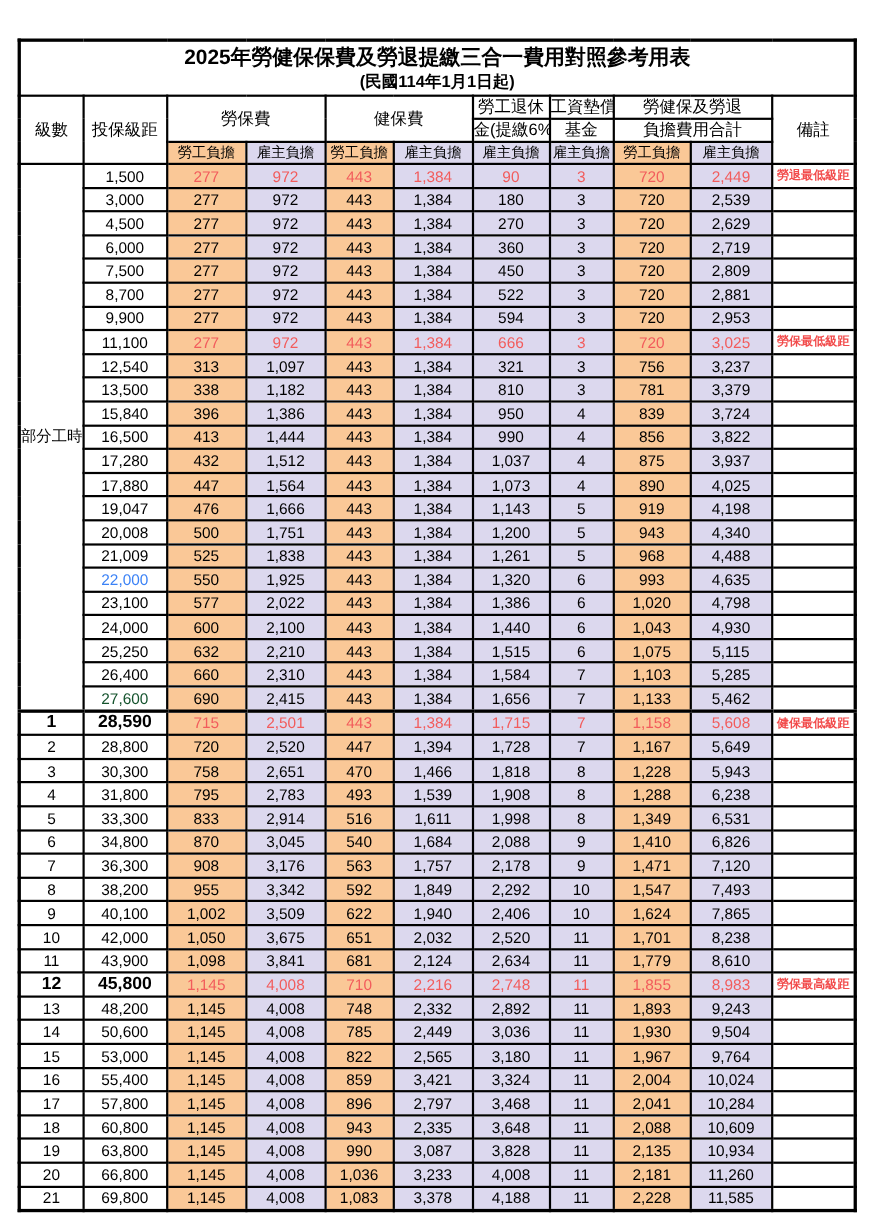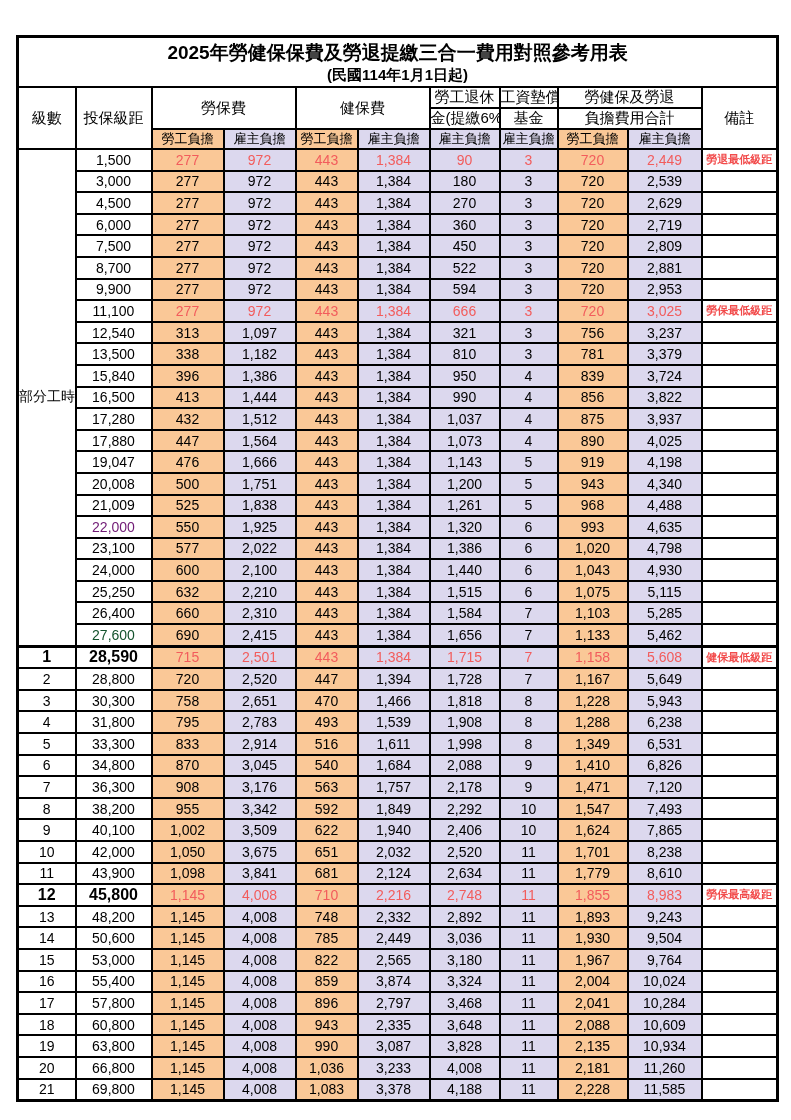--- a/index.html
+++ b/index.html
@@ -285,21 +285,21 @@
           <td class="c-er val">1,838</td>
           <td class="c-emp val">443</td>
           <td class="c-er val">1,384</td>
           <td class="c-er val">1,261</td>
           <td class="c-er val">5</td>
           <td class="c-emp val">968</td>
           <td class="c-er val">4,488</td>
           <td class="remark-cell"></td>
         </tr>
         <tr>
-          <td class="bracket-cell val" style="color: #701a75;">22,000</td>
+          <td class="bracket-cell val" style="color: #3b82f6;">22,000</td>
           <td class="c-emp val">550</td>
           <td class="c-er val">1,925</td>
           <td class="c-emp val">443</td>
           <td class="c-er val">1,384</td>
           <td class="c-er val">1,320</td>
           <td class="c-er val">6</td>
           <td class="c-emp val">993</td>
           <td class="c-er val">4,635</td>
           <td class="remark-cell"></td>
         </tr>
@@ -557,21 +557,21 @@
           <td class="c-emp val">1,967</td>
           <td class="c-er val">9,764</td>
           <td class="remark-cell"></td>
         </tr>
         <tr>
           <td class="level-cell">16</td>
           <td class="bracket-cell val" style="color: rgb(0, 0, 0);">55,400</td>
           <td class="c-emp val">1,145</td>
           <td class="c-er val">4,008</td>
           <td class="c-emp val">859</td>
-          <td class="c-er val">3,874</td>
+          <td class="c-er val">3,421</td>
           <td class="c-er val">3,324</td>
           <td class="c-er val">11</td>
           <td class="c-emp val">2,004</td>
           <td class="c-er val">10,024</td>
           <td class="remark-cell"></td>
         </tr>
         <tr>
           <td class="level-cell">17</td>
           <td class="bracket-cell val" style="color: rgb(0, 0, 0);">57,800</td>
           <td class="c-emp val">1,145</td>

